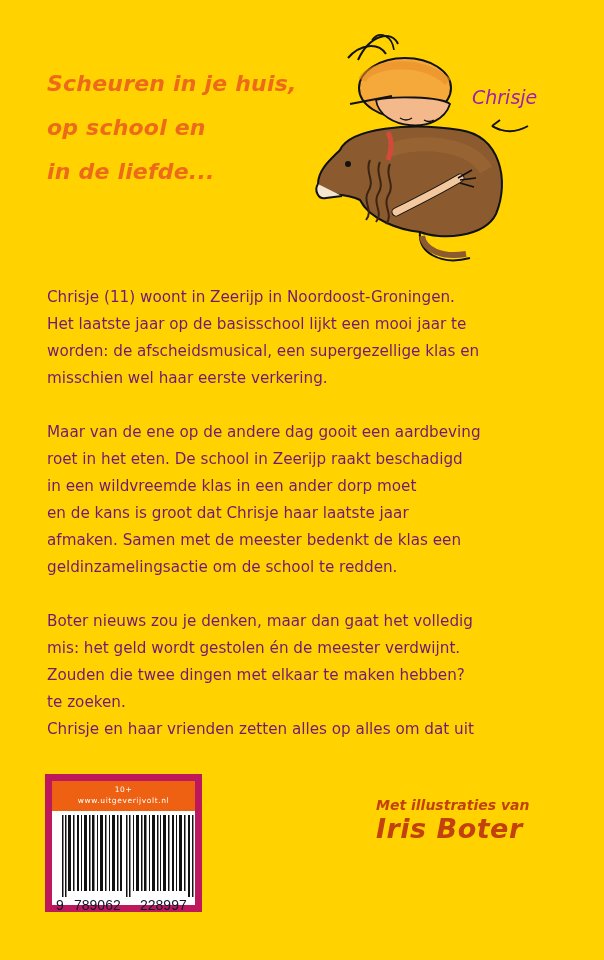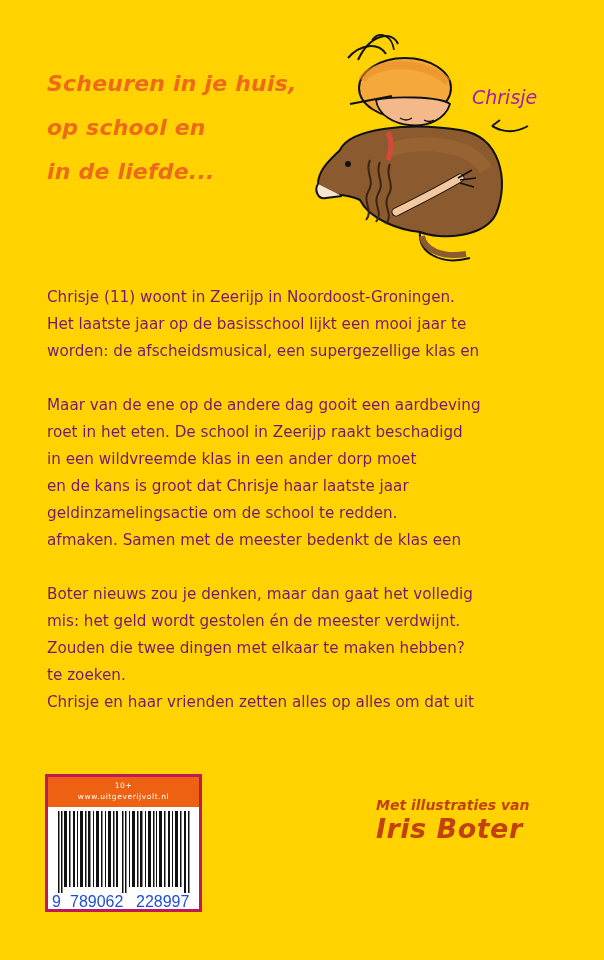--- a/index.html
+++ b/index.html
@@ -51,21 +51,21 @@
       color: #701a75;
     }
     .blurb p { margin-bottom: 27px; }
     .blurb .line { display: block; white-space: nowrap; }
 
     .barcode-box {
       position: absolute;
       left: 45px; top: 774px;
       width: 157px; height: 138px;
       background: #fff;
-      border: 3px solid #be185d;
+      border: 7px solid #be185d;
     }
     .barcode-header {
       background: #EE6113;
       height: 30px;
       color: #fff;
       text-align: center;
       font-size: 7.5px;
       line-height: 11px;
       padding-top: 3px;
       letter-spacing: 0.6px;
@@ -74,22 +74,22 @@
       position: absolute;
       left: 8px; top: 34px;
       width: 140px; height: 82px;
     }
     .barcode-bars svg { width: 100%; height: 100%; display: block; }
     .barcode-digits {
       position: absolute;
       left: 4px; top: 116px;
       width: 148px;
       font-family: "Liberation Sans", sans-serif;
-      font-size: 16px;
-      color: #1d4ed8;
+      font-size: 14px;
+      color: #0f172a;
       white-space: nowrap;
     }
     .barcode-digits span { display: inline-block; }
     .d-first { width: 12px; }
     .d-left { margin-left: 6px; width: 56px; }
     .d-right { margin-left: 10px; }
 
     .credits {
       position: absolute;
       left: 376px; top: 795px;
@@ -151,28 +151,29 @@
       <path d="M192 126 l8 -6 M192 126 l8 4" stroke="#111" stroke-width="1.8" fill="none"></path>
     </svg>
   </div>
   <div class="char-label">Chrisje</div>
 
   <div class="blurb">
     <p>
       <span class="line">Chrisje (11) woont in Zeerijp in Noordoost-Groningen.</span>
       <span class="line">Het laatste jaar op de basisschool lijkt een mooi jaar te</span>
       <span class="line">worden: de afscheidsmusical, een supergezellige klas en</span>
+      <span class="line">misschien wel haar eerste verkering.</span>
     </p>
     <p>
       <span class="line">Maar van de ene op de andere dag gooit een aardbeving</span>
       <span class="line">roet in het eten. De school in Zeerijp raakt beschadigd</span>
       <span class="line">in een wildvreemde klas in een ander dorp moet</span>
       <span class="line">en de kans is groot dat Chrisje haar laatste jaar</span>
+      <span class="line">afmaken. Samen met de meester bedenkt de klas een</span>
       <span class="line">geldinzamelingsactie om de school te redden.</span>
-      <span class="line">afmaken. Samen met de meester bedenkt de klas een</span>
     </p>
     <p>
       <span class="line">Boter nieuws zou je denken, maar dan gaat het volledig</span>
       <span class="line">mis: het geld wordt gestolen én de meester verdwijnt.</span>
       <span class="line">Zouden die twee dingen met elkaar te maken hebben?</span>
       <span class="line">te zoeken.</span>
       <span class="line">Chrisje en haar vrienden zetten alles op alles om dat uit</span>
     </p>
   </div>
 

